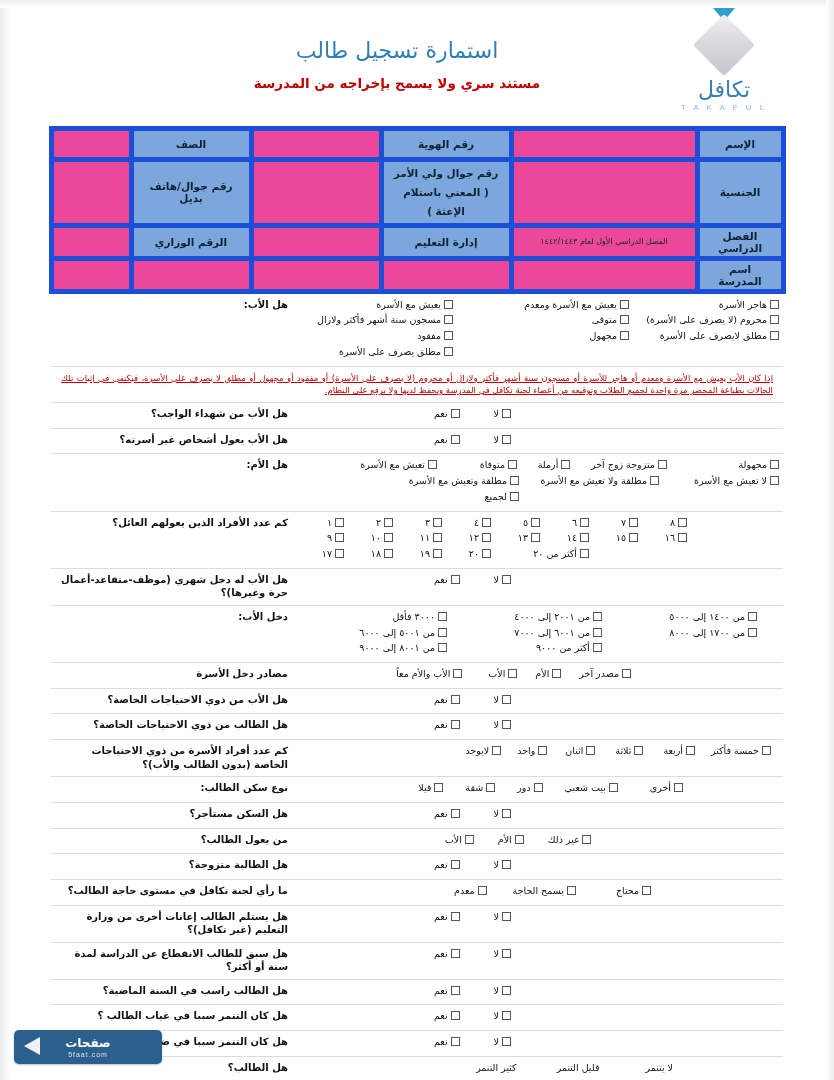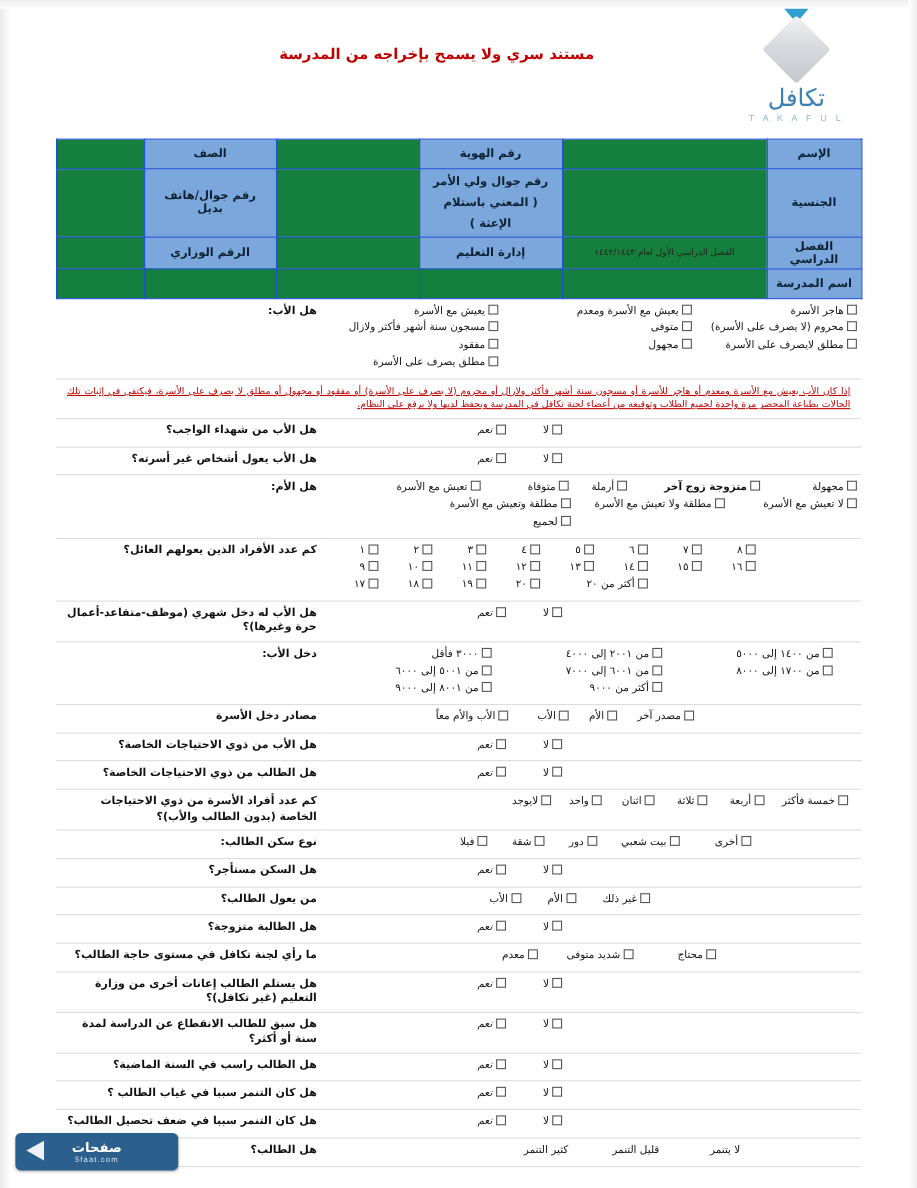--- a/index.html
+++ b/index.html
@@ -72,34 +72,34 @@
   }
 
   
   .info-table{
     width:732px; margin:6px auto 0 auto;
     border-collapse:collapse;
     table-layout:fixed;
     font-family:"DejaVu Sans","Liberation Sans",sans-serif;
   }
   .info-table td{
-    border:1px solid #1d4ed8;
+    border:5px solid #1d4ed8;
     height:22px;
     font-size:10.5px;
     padding:2px 6px;
     vertical-align:middle;
   }
   .info-table td.lbl{
     background:#7BA7DC;
     color:#0e2233;
     font-weight:bold;
     text-align:center;
     font-size:10.5px;
   }
-  .info-table td.val{ background:#15803d; }
+  .info-table td.val{ background:#ec4899; }
   .info-table td.val.small{ font-size:8px; text-align:center; color:#222; }
   .col-lbl-a{width:86px;}
   .col-val-a{width:186px;}
   .col-lbl-b{width:130px;}
   .col-val-b{width:130px;}
   .col-lbl-c{width:120px;}
   .col-val-c{width:80px;}
 
   
   .banner{
@@ -153,21 +153,21 @@
     width:7px;height:7px;
     border:1px solid #555;
     background:#fff;
     margin-left:3px;
     vertical-align:0px;
   }
   .opt .txt{ vertical-align:1px; }
 
   
   .yn .opt{ width:auto; }
-  .yn .opt + .opt{ margin-right:26px;font-style:italic; }
+  .yn .opt + .opt{ margin-right:26px; }
 
   
   .numgrid{ display:block; }
   .numgrid .row{ display:block; white-space:nowrap; }
   .numgrid .cell{
     display:inline-block;
     width:49px;
     text-align:right;
     font-size:9.5px;
   }
@@ -191,21 +191,21 @@
   .statgrid .row{ display:block; white-space:nowrap; }
   .statgrid .c1{ display:inline-block; width:168px; text-align:right; }
   .statgrid .c2{ display:inline-block; width:176px; text-align:right; }
   .statgrid .c3{ display:inline-block; width:150px; text-align:right; }
 
   
   .momgrid .row{ display:block; white-space:nowrap; }
   .momgrid .m1{ display:inline-block; width:107px; text-align:right; }
   .momgrid .m2{ display:inline-block; width:80px; text-align:right; }
   .momgrid .m3{ display:inline-block; width:74px; text-align:center; }
-  .momgrid .m4{ display:inline-block; width:100px; text-align:right;font-weight:bold; }
+  .momgrid .m4{ display:inline-block; width:100px; text-align:left; }
   .momgrid .m5{ display:inline-block; width:88px; text-align:right; }
   .momgrid .w1{ display:inline-block; width:150px; text-align:right; }
   .momgrid .w2{ display:inline-block; width:140px; text-align:right; }
   .momgrid .w3{ display:inline-block; width:120px; text-align:right; }
 
   
   .note-row td{
     padding-top:5px;padding-bottom:5px;
   }
   .rednote{
@@ -255,20 +255,21 @@
   <div class="scan-edge-right"></div>
 
   <div class="header">
     <div class="logo">
       <div class="stem"></div>
       <div class="diamond"></div>
       <div class="logo-ar">تكافل</div>
       <div class="logo-en">T A K A F U L</div>
     </div>
     <div class="title-block">
+      <h1 class="form-title">استمارة تسجيل طالب</h1>
       <p class="form-subtitle">مستند سري ولا يسمح بإخراجه من المدرسة</p>
     </div>
   </div>
 
   <table class="info-table">
     <colgroup>
       <col class="col-lbl-a">
         <col class="col-val-a">
       <col class="col-lbl-b">
         <col class="col-val-b">
@@ -494,21 +495,21 @@
           <div class="spread yn" style="padding-right:268px;">
             <span class="opt"><span class="box"></span><span class="txt">لا</span></span><span class="opt"><span class="box"></span><span class="txt">نعم</span></span>
           </div>
         </td>
         <td class="qlabel">هل الطالبة متزوجة؟</td>
       </tr>
 
       <tr>
         <td class="qopts">
           <div class="spread" style="padding-right:128px;">
-            <span class="opt"><span class="box"></span><span class="txt">محتاج</span></span><span class="opt" style="margin-right:40px;"><span class="box"></span><span class="txt">شديد متوفى</span></span><span class="opt" style="margin-right:26px;"><span class="box"></span><span class="txt">معدم</span></span>
+            <span class="opt"><span class="box"></span><span class="txt">محتاج</span></span><span class="opt" style="margin-right:40px;"><span class="box"></span><span class="txt">يسمح الحاجة</span></span><span class="opt" style="margin-right:26px;"><span class="box"></span><span class="txt">معدم</span></span>
           </div>
         </td>
         <td class="qlabel">ما رأي لجنة تكافل في مستوى حاجة الطالب؟</td>
       </tr>
 
       <tr>
         <td class="qopts">
           <div class="spread yn" style="padding-right:268px;">
             <span class="opt"><span class="box"></span><span class="txt">لا</span></span><span class="opt"><span class="box"></span><span class="txt">نعم</span></span>
           </div>

